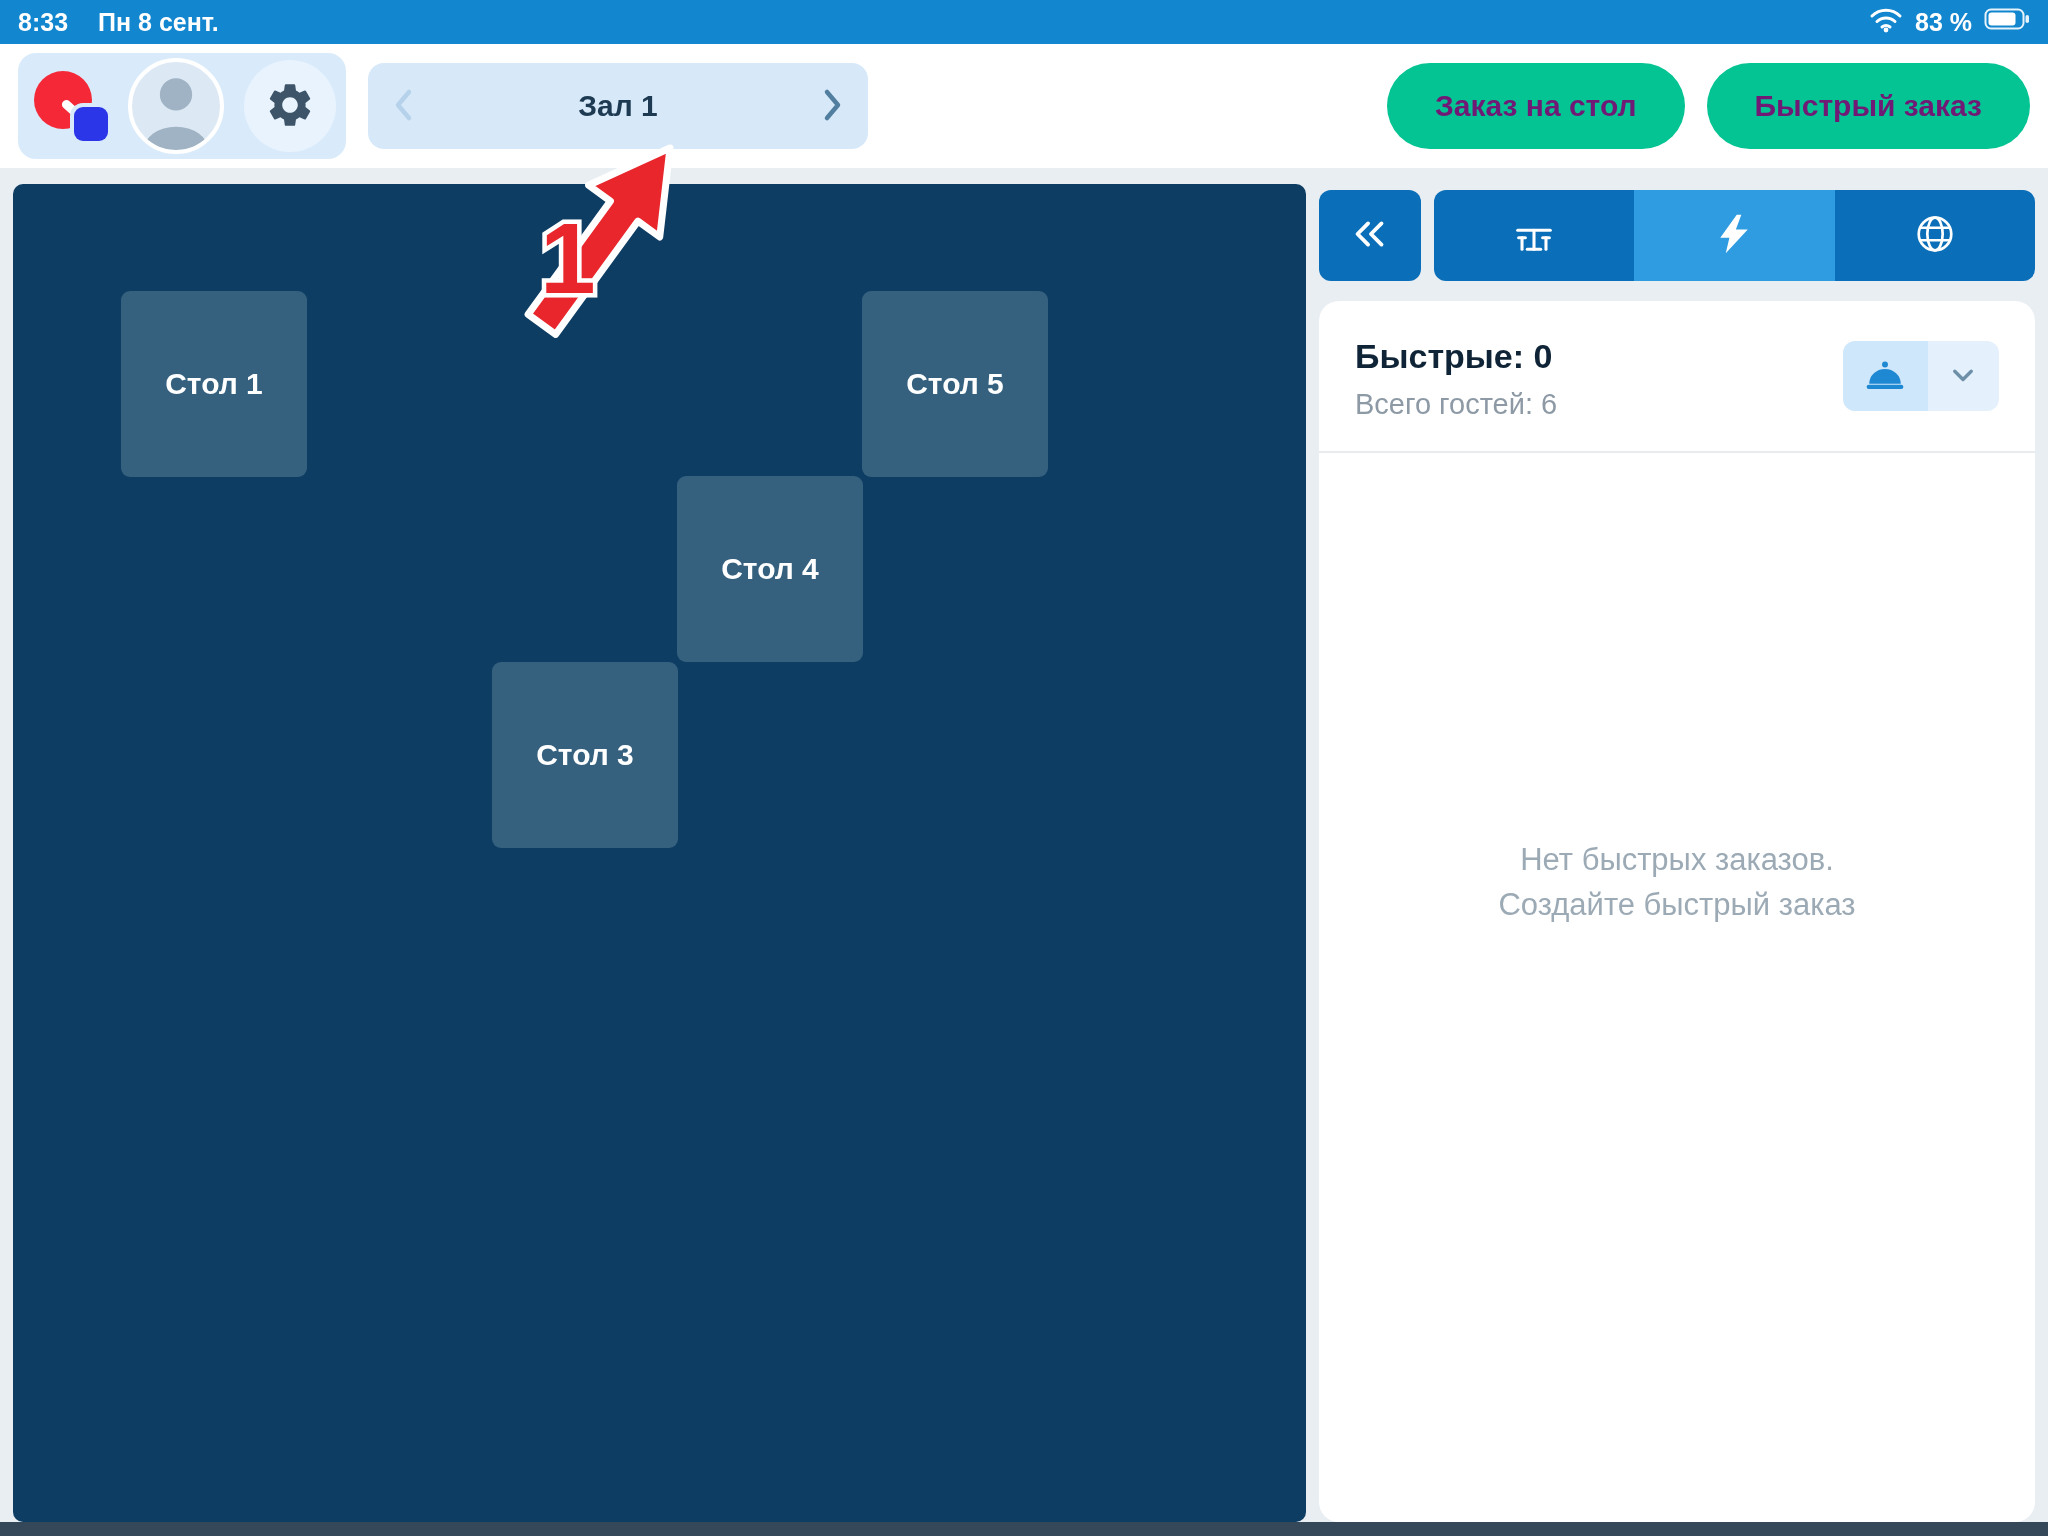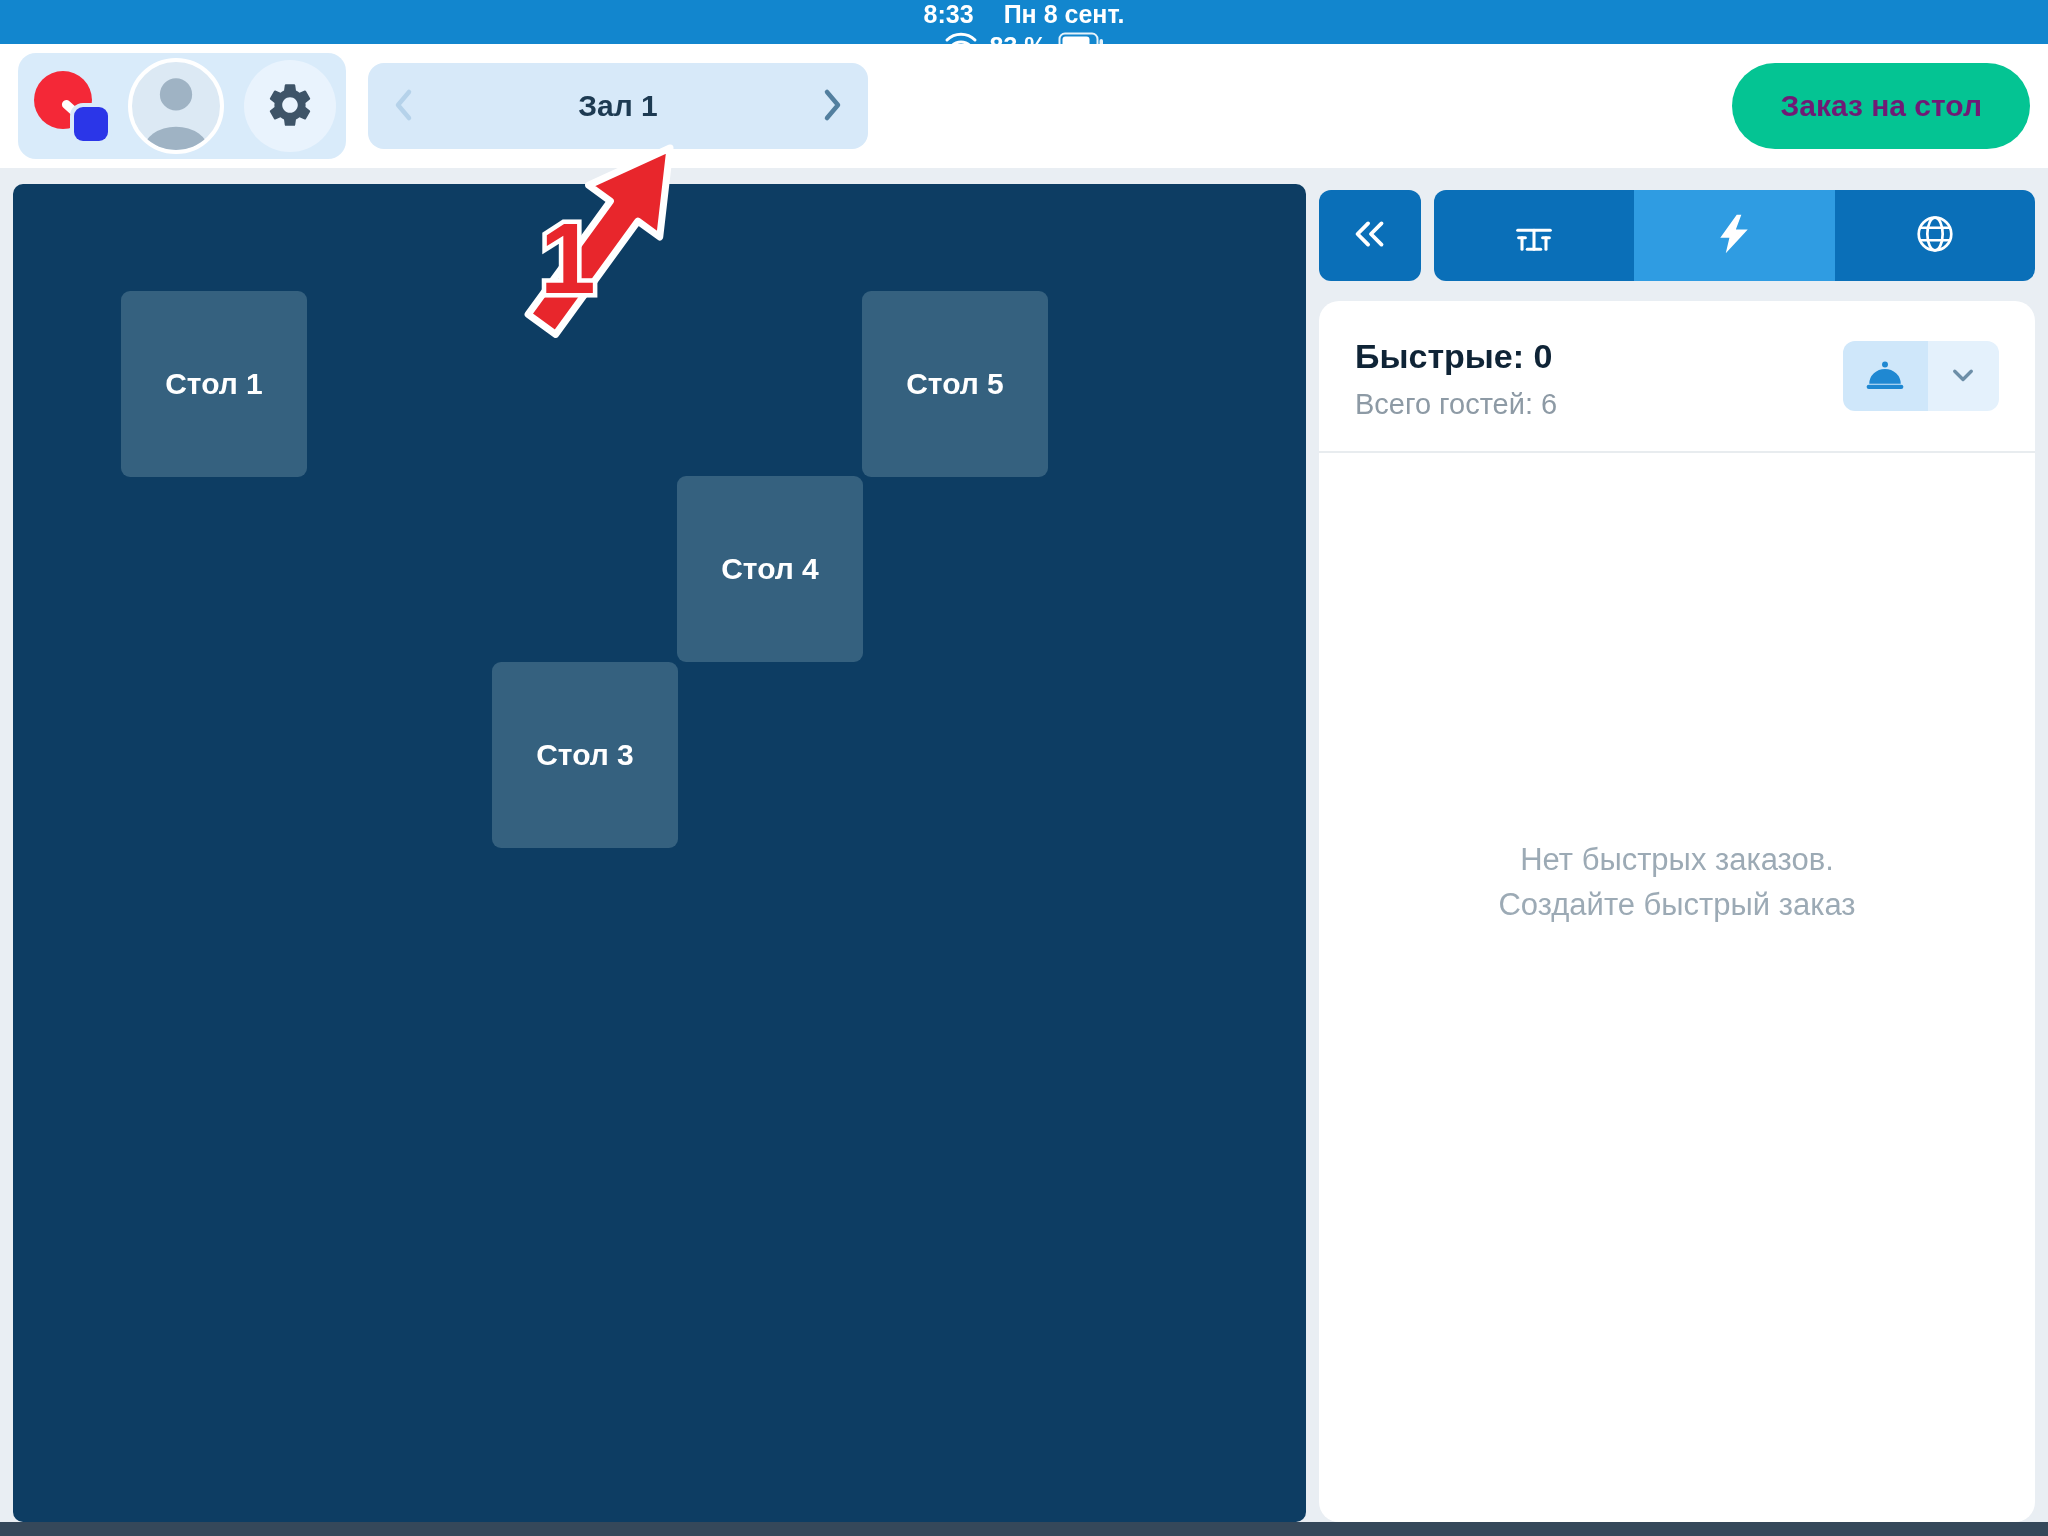--- a/index.html
+++ b/index.html
@@ -8,21 +8,21 @@
     position:relative; width:2048px; height:1536px; overflow:hidden;
     background:#e9eef3;
     font-family:"Liberation Sans","DejaVu Sans",sans-serif;
     -webkit-font-smoothing:antialiased;
   }
 
   
   .status-bar {
     height:44px; background:#1286ce; color:#fff;
     display:flex; align-items:center; justify-content:space-between;
-    padding:0 18px; font-size:25px; font-weight:600;flex-direction:column;
+    padding:0 18px; font-size:25px; font-weight:600;
   }
   .sb-left { display:flex; align-items:center; gap:30px; }
   .sb-right { display:flex; align-items:center; gap:12px; }
 
   
   .header {
     height:124px; background:#ffffff;
     display:flex; align-items:center; gap:22px;
     padding:0 18px;
   }
@@ -181,20 +181,21 @@
       <button class="hall-chev">
         <span>
           <svg width="24" height="38" viewBox="0 0 24 38" fill="none" stroke="#527f9f" stroke-width="4.5" stroke-linecap="round" stroke-linejoin="round">
             <polyline points="7,6 18,19 7,32"></polyline>
           </svg>
         </span>
       </button>
     </div>
 
     <button class="btn-green btn-table-order">Заказ на стол</button>
+    <button class="btn-green">Быстрый заказ</button>
   </div>
 
   <div class="content">
 
     <div class="floor-plan">
       <div class="table table-1">Стол 1</div>
       <div class="table table-3">Стол 3</div>
       <div class="table table-4">Стол 4</div>
       <div class="table table-5">Стол 5</div>
     </div>

